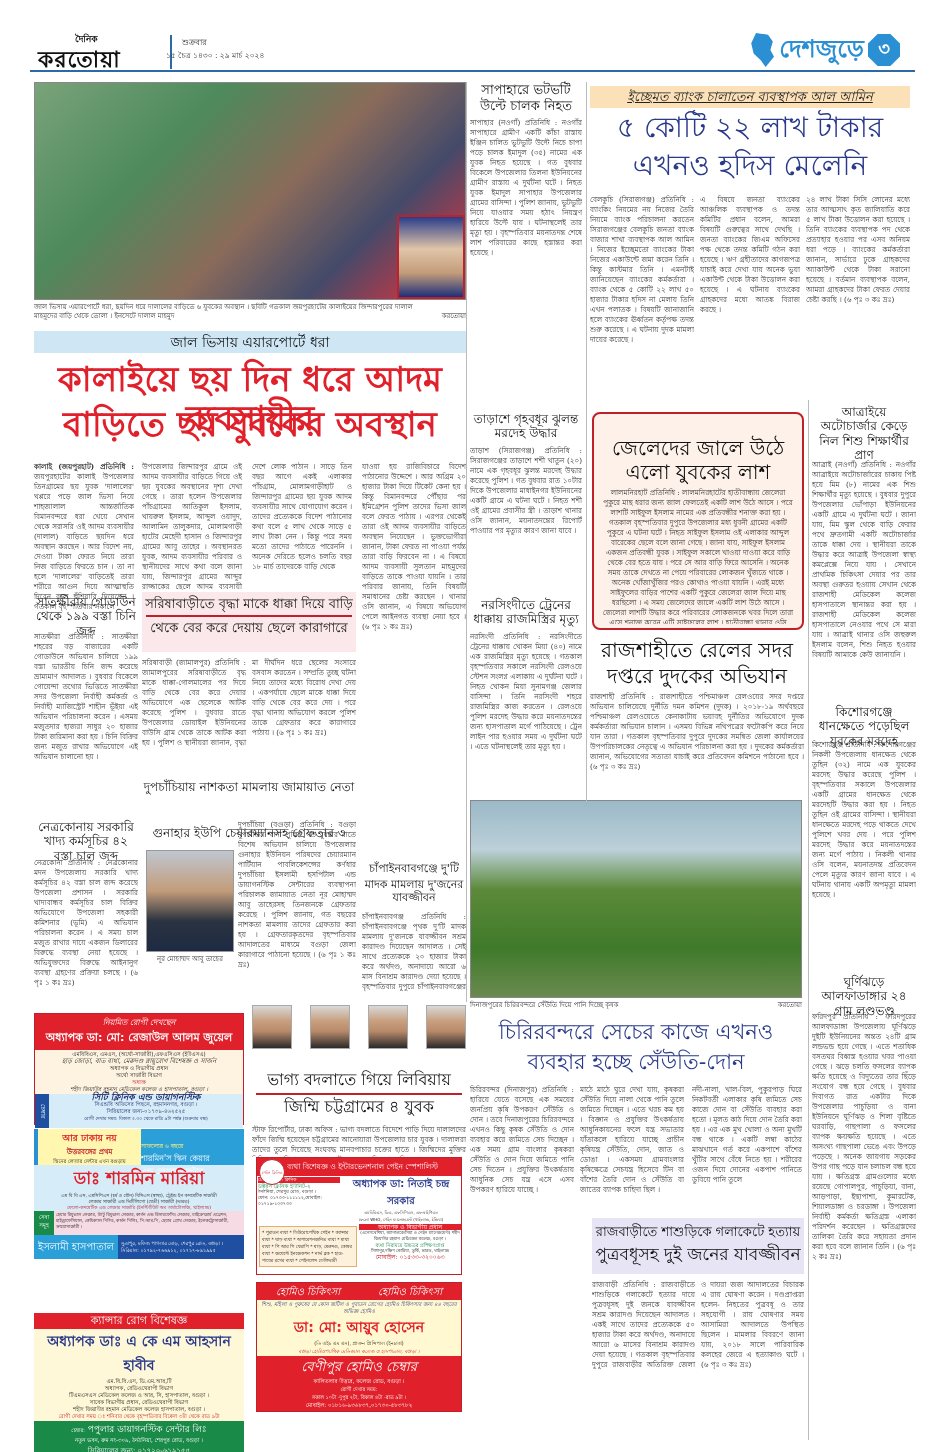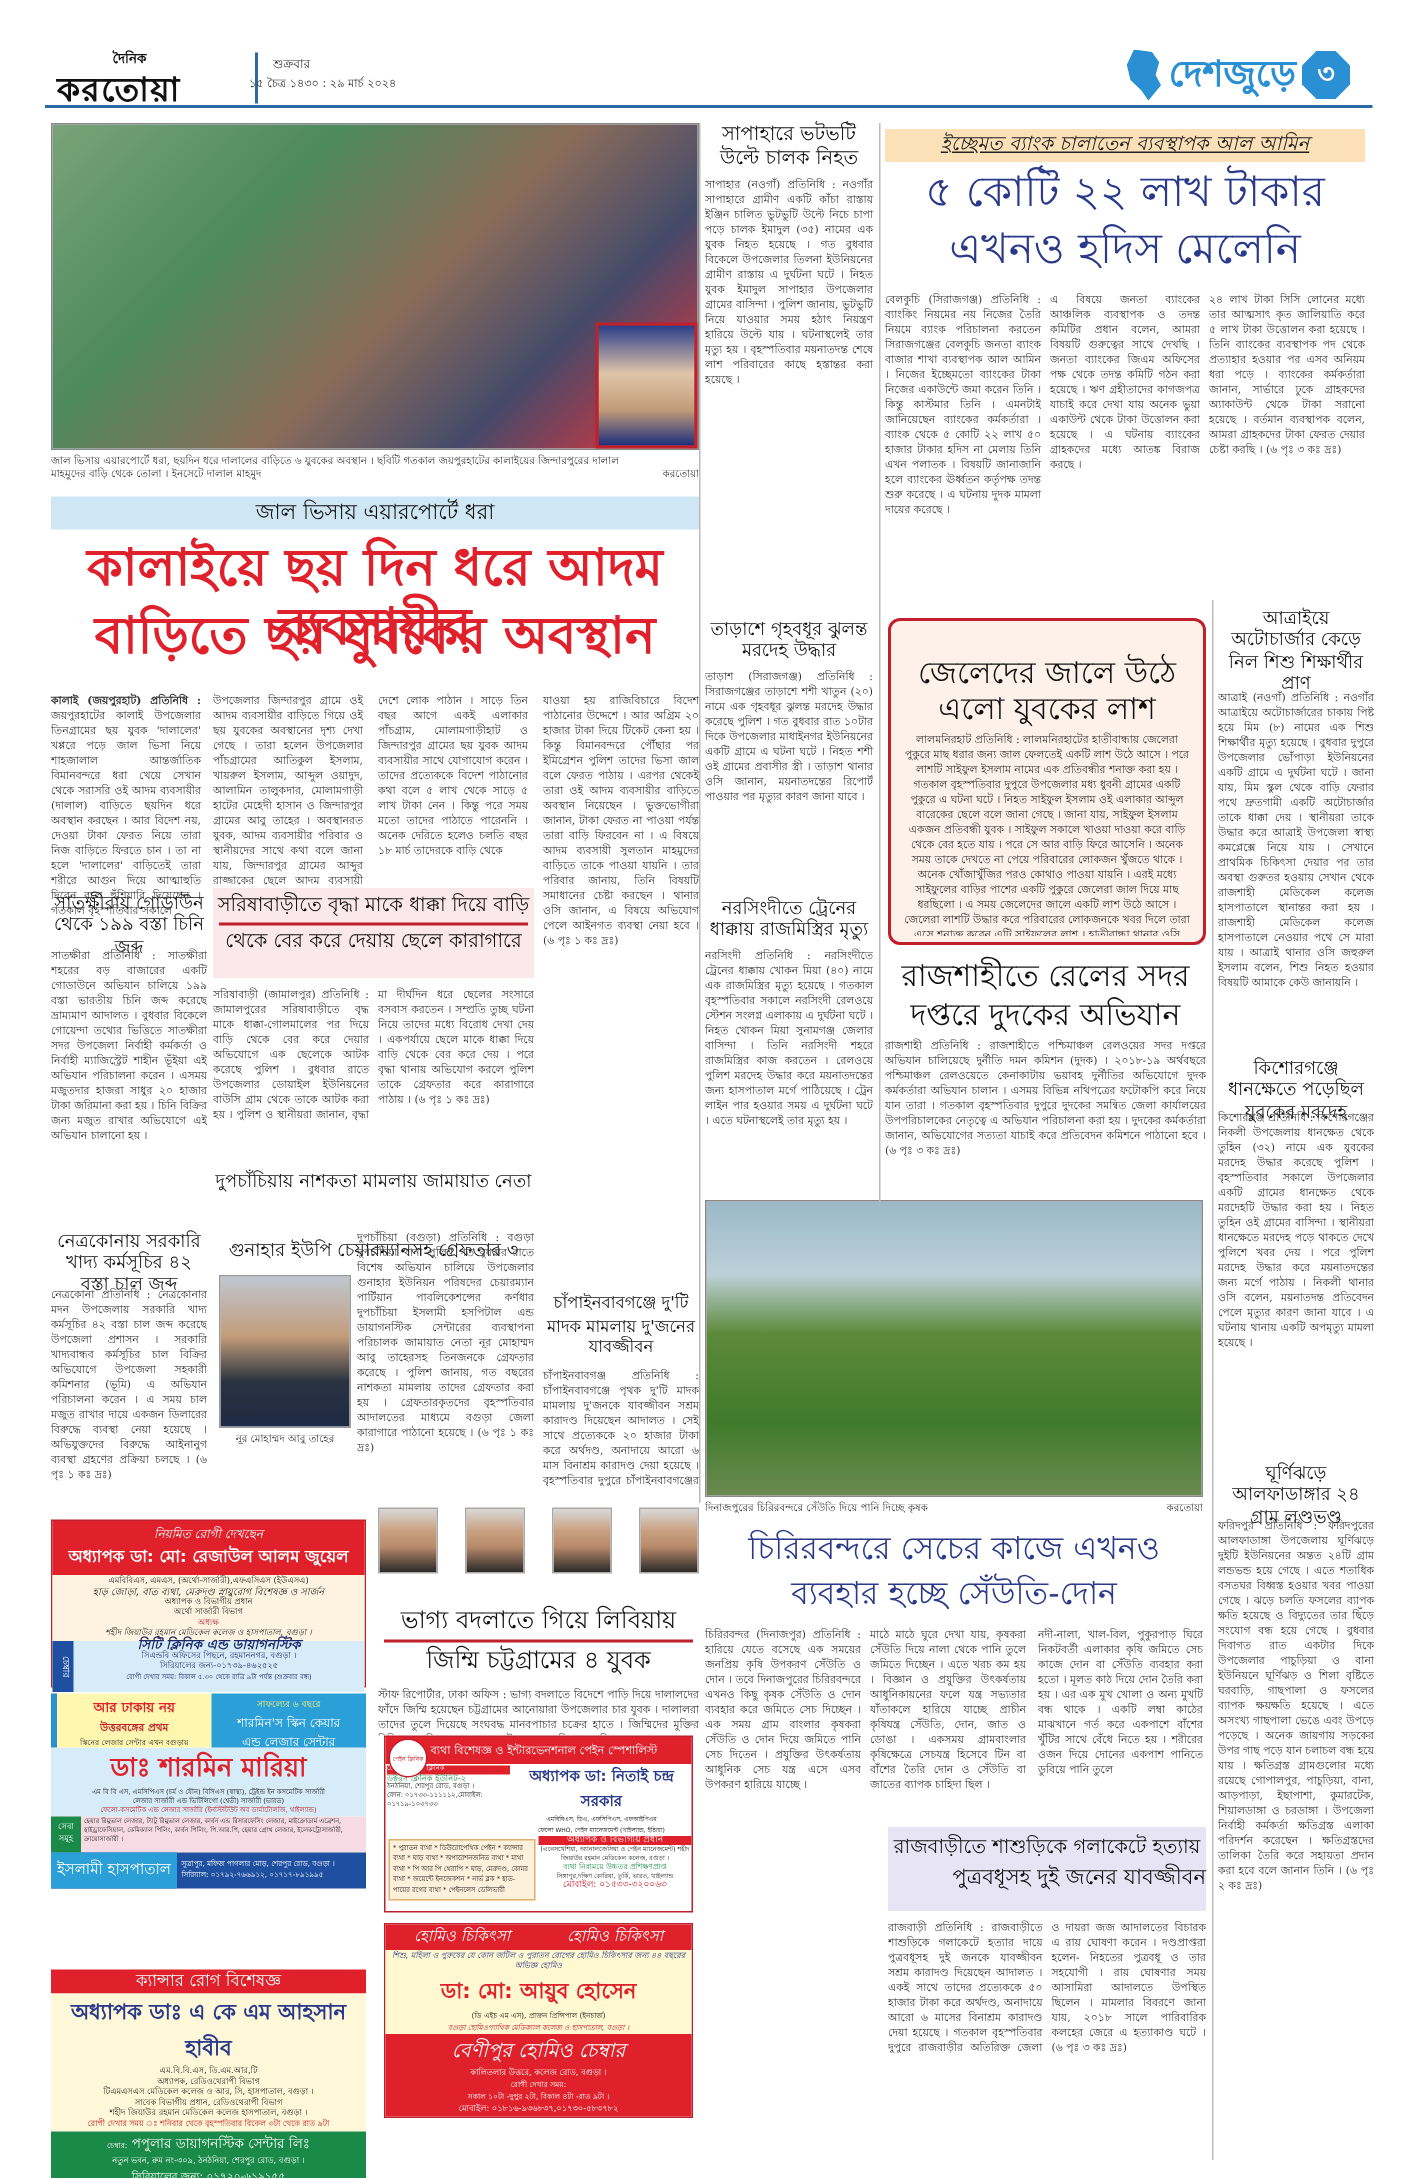--- a/index.html
+++ b/index.html
@@ -145,21 +145,21 @@
 <div class="abs caption" style="left:760px;top:1001px;width:42px;text-align:right;">করতোয়া</div>
 
 <div class="abs blue-head" style="left:470px;top:1020px;width:332px;font-size:21px;">চিরিরবন্দরে সেচের কাজে এখনও</div>
 <div class="abs blue-head" style="left:470px;top:1050px;width:332px;font-size:21px;">ব্যবহার হচ্ছে সেঁউতি-দোন</div>
 <div class="abs body-text" style="left:470px;top:1085px;width:104px;height:360px;overflow:hidden;">চিরিরবন্দর (দিনাজপুর) প্রতিনিধি : হারিয়ে যেতে বসেছে এক সময়ের জনপ্রিয় কৃষি উপকরণ সেঁউতি ও দোন । তবে দিনাজপুরের চিরিরবন্দরে এখনও কিছু কৃষক সেঁউতি ও দোন ব্যবহার করে জমিতে সেচ দিচ্ছেন । এক সময় গ্রাম বাংলার কৃষকরা সেঁউতি ও দোন দিয়ে জমিতে পানি সেচ দিতেন । প্রযুক্তির উৎকর্ষতায় আধুনিক সেচ যন্ত্র এসে এসব উপকরণ হারিয়ে যাচ্ছে ।</div>
 <div class="abs body-text" style="left:580px;top:1085px;width:104px;height:120px;overflow:hidden;">মাঠে মাঠে ঘুরে দেখা যায়, কৃষকরা সেঁউতি দিয়ে নালা থেকে পানি তুলে জমিতে দিচ্ছেন । এতে খরচ কম হয় । বিজ্ঞান ও প্রযুক্তির উৎকর্ষতায় আধুনিকায়নের ফলে যন্ত্র সভ্যতার যাঁতাকলে হারিয়ে যাচ্ছে প্রাচীন কৃষিযন্ত্র সেঁউতি, দোন, জাত ও ডোঙা । একসময় গ্রামবাংলার কৃষিক্ষেত্রে সেচযন্ত্র হিসেবে টিন বা বাঁশের তৈরি দোন ও সেঁউতি বা জাতের ব্যাপক চাহিদা ছিল ।</div>
 <div class="abs body-text" style="left:692px;top:1085px;width:110px;height:120px;overflow:hidden;">নদী-নালা, খাল-বিল, পুকুরপাড় ঘিরে নিকটবর্তী এলাকার কৃষি জমিতে সেচ কাজে দোন বা সেঁউতি ব্যবহার করা হতো । মূলত কাঠ দিয়ে দোন তৈরি করা হয় । এর এক মুখ খোলা ও অন্য মুখটি বন্ধ থাকে । একটি লম্বা কাঠের মাঝখানে গর্ত করে একপাশে বাঁশের খুঁটির সাথে বেঁধে নিতে হয় । শরীরের ওজন দিয়ে দোনের একপাশ পানিতে ডুবিয়ে পানি তুলে</div>
 
 <div class="abs purple-box" style="left:592px;top:1218px;width:212px;height:56px;">
   <div class="black-head" style="font-size:13px;padding-top:6px;">রাজবাড়ীতে শাশুড়িকে গলাকেটে হত্যায়</div>
-  <div class="black-head" style="font-size:14px;padding-top:4px;text-align:right;">পুত্রবধূসহ দুই জনের যাবজ্জীবন</div>
+  <div class="black-head" style="font-size:17px;padding-top:4px;">পুত্রবধূসহ দুই জনের যাবজ্জীবন</div>
 </div>
 <div class="abs body-text" style="left:592px;top:1280px;width:212px;height:165px;overflow:hidden;column-count:2;column-gap:6px;">রাজবাড়ী প্রতিনিধি : রাজবাড়ীতে শাশুড়িকে গলাকেটে হত্যার দায়ে পুত্রবধূসহ দুই জনকে যাবজ্জীবন সশ্রম কারাদণ্ড দিয়েছেন আদালত । একই সাথে তাদের প্রত্যেককে ৫০ হাজার টাকা করে অর্থদণ্ড, অনাদায়ে আরো ৬ মাসের বিনাশ্রম কারাদণ্ড দেয়া হয়েছে । গতকাল বৃহস্পতিবার দুপুরে রাজবাড়ীর অতিরিক্ত জেলা ও দায়রা জজ আদালতের বিচারক এ রায় ঘোষণা করেন । দণ্ডপ্রাপ্তরা হলেন- নিহতের পুত্রবধূ ও তার সহযোগী । রায় ঘোষণার সময় আসামিরা আদালতে উপস্থিত ছিলেন । মামলার বিবরণে জানা যায়, ২০১৮ সালে পারিবারিক কলহের জেরে এ হত্যাকাণ্ড ঘটে । (৬ পৃঃ ৩ কঃ দ্রঃ)</div>
 
 <div class="abs black-head" style="left:812px;top:405px;width:104px;font-size:12px;">আত্রাইয়ে অটোচার্জার কেড়ে নিল শিশু শিক্ষার্থীর প্রাণ</div>
 <div class="abs body-text" style="left:812px;top:460px;width:104px;height:240px;overflow:hidden;">আত্রাই (নওগাঁ) প্রতিনিধি : নওগাঁর আত্রাইয়ে অটোচার্জারের চাকায় পিষ্ট হয়ে মিম (৮) নামের এক শিশু শিক্ষার্থীর মৃত্যু হয়েছে । বুধবার দুপুরে উপজেলার ভোঁপাড়া ইউনিয়নের একটি গ্রামে এ দুর্ঘটনা ঘটে । জানা যায়, মিম স্কুল থেকে বাড়ি ফেরার পথে দ্রুতগামী একটি অটোচার্জার তাকে ধাক্কা দেয় । স্থানীয়রা তাকে উদ্ধার করে আত্রাই উপজেলা স্বাস্থ্য কমপ্লেক্সে নিয়ে যায় । সেখানে প্রাথমিক চিকিৎসা দেয়ার পর তার অবস্থা গুরুতর হওয়ায় সেখান থেকে রাজশাহী মেডিকেল কলেজ হাসপাতালে স্থানান্তর করা হয় । রাজশাহী মেডিকেল কলেজ হাসপাতালে নেওয়ার পথে সে মারা যায় । আত্রাই থানার ওসি জহুরুল ইসলাম বলেন, শিশু নিহত হওয়ার বিষয়টি আমাকে কেউ জানায়নি ।</div>
 <div class="abs black-head" style="left:812px;top:705px;width:104px;font-size:12px;">কিশোরগঞ্জে ধানক্ষেতে পড়েছিল যুবকের মরদেহ</div>
 <div class="abs body-text" style="left:812px;top:740px;width:104px;height:232px;overflow:hidden;">কিশোরগঞ্জ প্রতিনিধি : কিশোরগঞ্জের নিকলী উপজেলায় ধানক্ষেত থেকে তুহিন (৩২) নামে এক যুবকের মরদেহ উদ্ধার করেছে পুলিশ । বৃহস্পতিবার সকালে উপজেলার একটি গ্রামের ধানক্ষেত থেকে মরদেহটি উদ্ধার করা হয় । নিহত তুহিন ওই গ্রামের বাসিন্দা । স্থানীয়রা ধানক্ষেতে মরদেহ পড়ে থাকতে দেখে পুলিশে খবর দেয় । পরে পুলিশ মরদেহ উদ্ধার করে ময়নাতদন্তের জন্য মর্গে পাঠায় । নিকলী থানার ওসি বলেন, ময়নাতদন্ত প্রতিবেদন পেলে মৃত্যুর কারণ জানা যাবে । এ ঘটনায় থানায় একটি অপমৃত্যু মামলা হয়েছে ।</div>
 <div class="abs black-head" style="left:812px;top:975px;width:104px;font-size:12px;">ঘূর্ণিঝড়ে আলফাডাঙ্গার ২৪ গ্রাম লণ্ডভণ্ড</div>
 <div class="abs body-text" style="left:812px;top:1012px;width:104px;height:430px;overflow:hidden;">ফরিদপুর প্রতিনিধি : ফরিদপুরের আলফাডাঙ্গা উপজেলায় ঘূর্ণিঝড়ে দুইটি ইউনিয়নের অন্তত ২৪টি গ্রাম লন্ডভন্ড হয়ে গেছে । এতে শতাধিক বসতঘর বিধ্বস্ত হওয়ার খবর পাওয়া গেছে । ঝড়ে চলতি ফসলের ব্যাপক ক্ষতি হয়েছে ও বিদ্যুতের তার ছিঁড়ে সংযোগ বন্ধ হয়ে গেছে । বুধবার দিবাগত রাত একটার দিকে উপজেলার পাচুড়িয়া ও বানা ইউনিয়নে ঘূর্ণিঝড় ও শিলা বৃষ্টিতে ঘরবাড়ি, গাছপালা ও ফসলের ব্যাপক ক্ষয়ক্ষতি হয়েছে । এতে অসংখ্য গাছপালা ভেঙে এবং উপড়ে পড়েছে । অনেক জায়গায় সড়কের উপর গাছ পড়ে যান চলাচল বন্ধ হয়ে যায় । ক্ষতিগ্রস্ত গ্রামগুলোর মধ্যে রয়েছে গোপালপুর, পাচুড়িয়া, বানা, আড়পাড়া, ইছাপাশা, কুমারটেক, শিয়ালডাঙ্গা ও চরডাঙ্গা । উপজেলা নির্বাহী কর্মকর্তা ক্ষতিগ্রস্ত এলাকা পরিদর্শন করেছেন । ক্ষতিগ্রস্তদের তালিকা তৈরি করে সহায়তা প্রদান করা হবে বলে জানান তিনি । (৬ পৃঃ ২ কঃ দ্রঃ)</div>
 
@@ -187,21 +187,21 @@
   </div>
 </div>
 
 <div class="abs ad" style="left:34px;top:1129px;width:210px;height:124px;">
   <div style="display:flex;height:36px;">
     <div class="ad-yellow" style="flex:1;border-left:4px solid #2b8fd4;text-align:center;padding-top:2px;">
       <div style="color:#e0202a;font-size:9px;font-weight:bold;">আর ঢাকায় নয়</div>
       <div style="color:#c0202a;font-size:7px;font-weight:bold;">উত্তরবঙ্গের প্রথম</div>
       <div style="font-size:5px;">স্কিনের লেজার সেন্টার এখন বগুড়ায়</div>
     </div>
-    <div style="flex:1;background:#2b9fd8;color:#fff;text-align:center;padding-top:2px;">
+    <div style="flex:1;background:#2b9fd8;color:#fff;text-align:left;padding-top:12px;">
       <div style="font-size:6px;color:#fff27a;">সাফল্যের ৬ বছরে</div>
       <div style="font-size:8px;">শারমিন'স স্কিন কেয়ার</div>
       <div style="font-size:8px;">এন্ড লেজার সেন্টার</div>
     </div>
   </div>
   <div class="ad-lightblue" style="text-align:center;">
     <div style="color:#e0202a;font-size:17px;font-weight:bold;">ডাঃ শারমিন মারিয়া</div>
     <div style="font-size:4.5px;line-height:6px;">এম বি বি এস, এমসিপিএস (চর্ম ও যৌন) বিসিএস (স্বাস্থ্য), ট্রেইন্ড ইন কসমেটিক সার্জারী</div>
     <div style="font-size:4.5px;line-height:6px;">লেজার সার্জারী এন্ড ভিটিলিগো (শ্বেতী) সার্জারী (ভারত)</div>
     <div style="font-size:4.5px;line-height:6px;color:#c0202a;">ফেলো-কসমেটিক এন্ড লেজার সার্জারি (ইনস্টিটিউট অব ডার্মাটোলজি, থাইল্যান্ড)</div>

